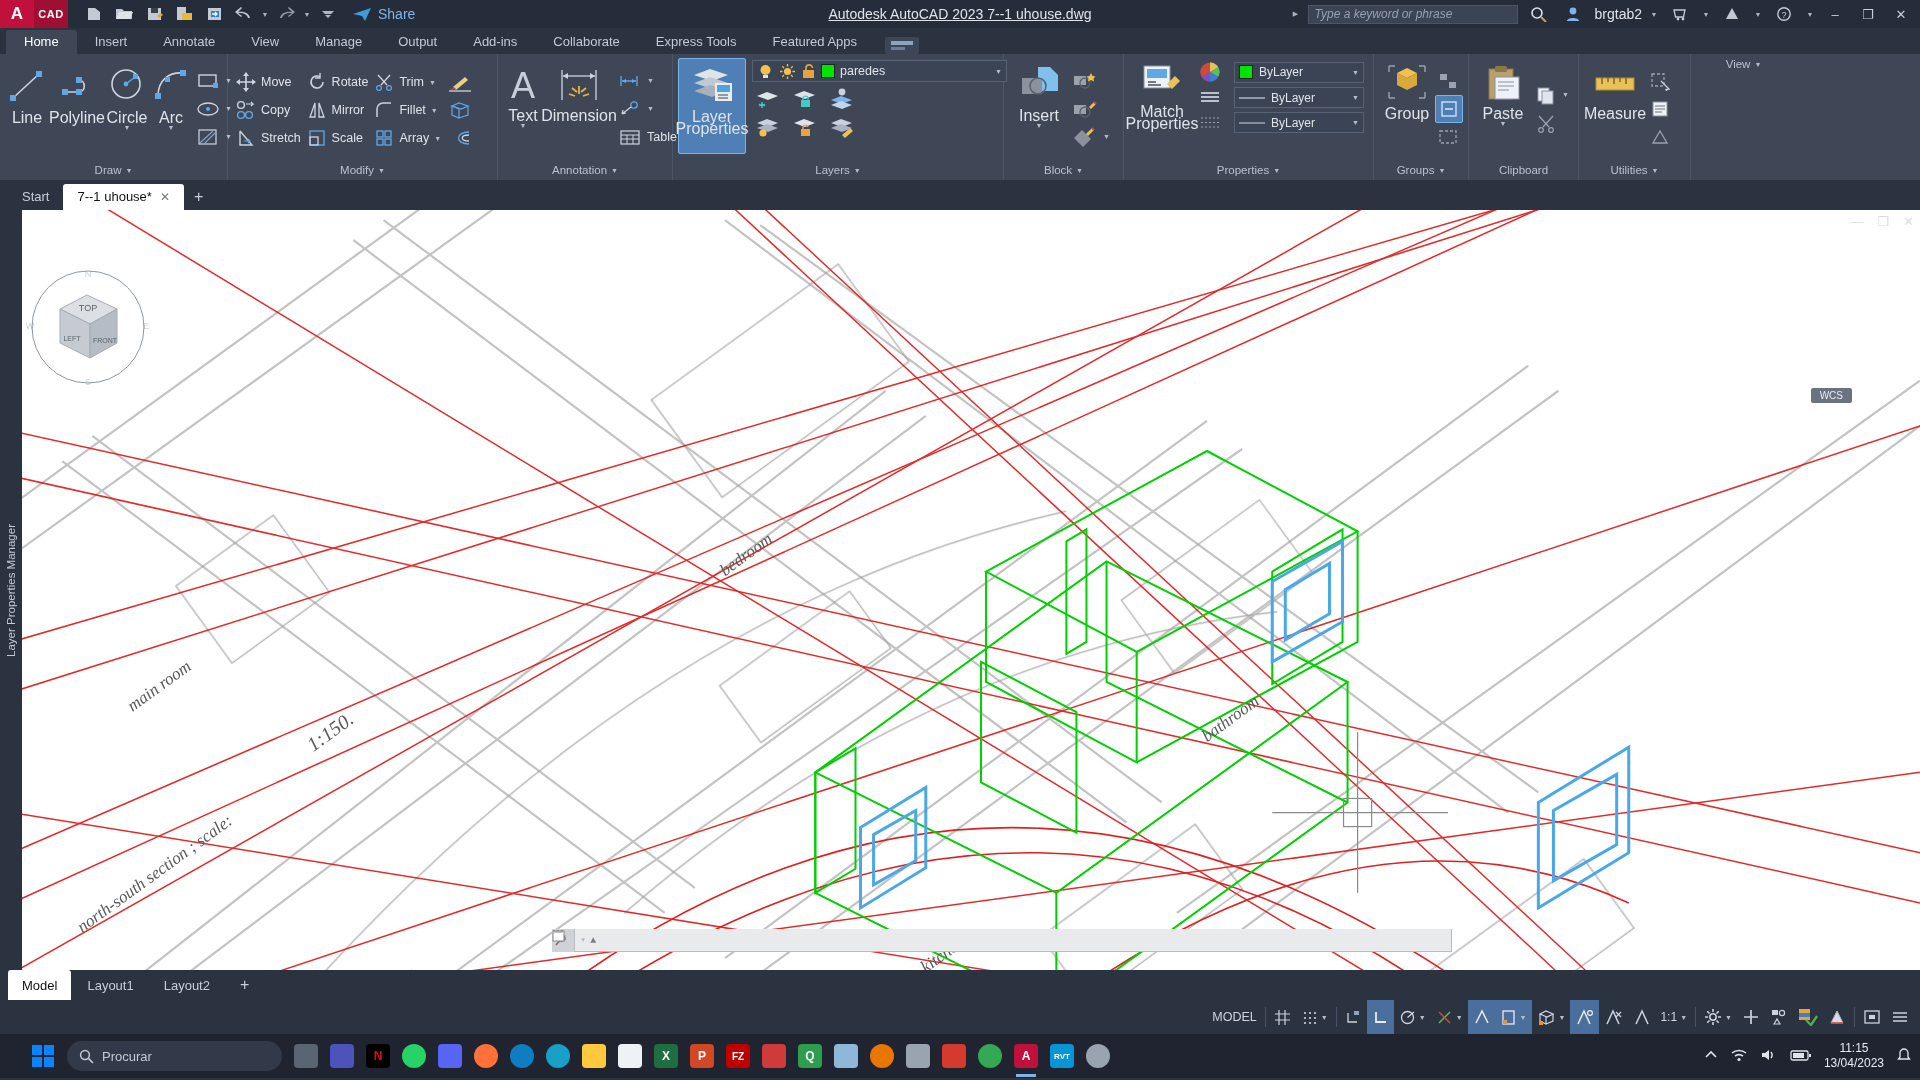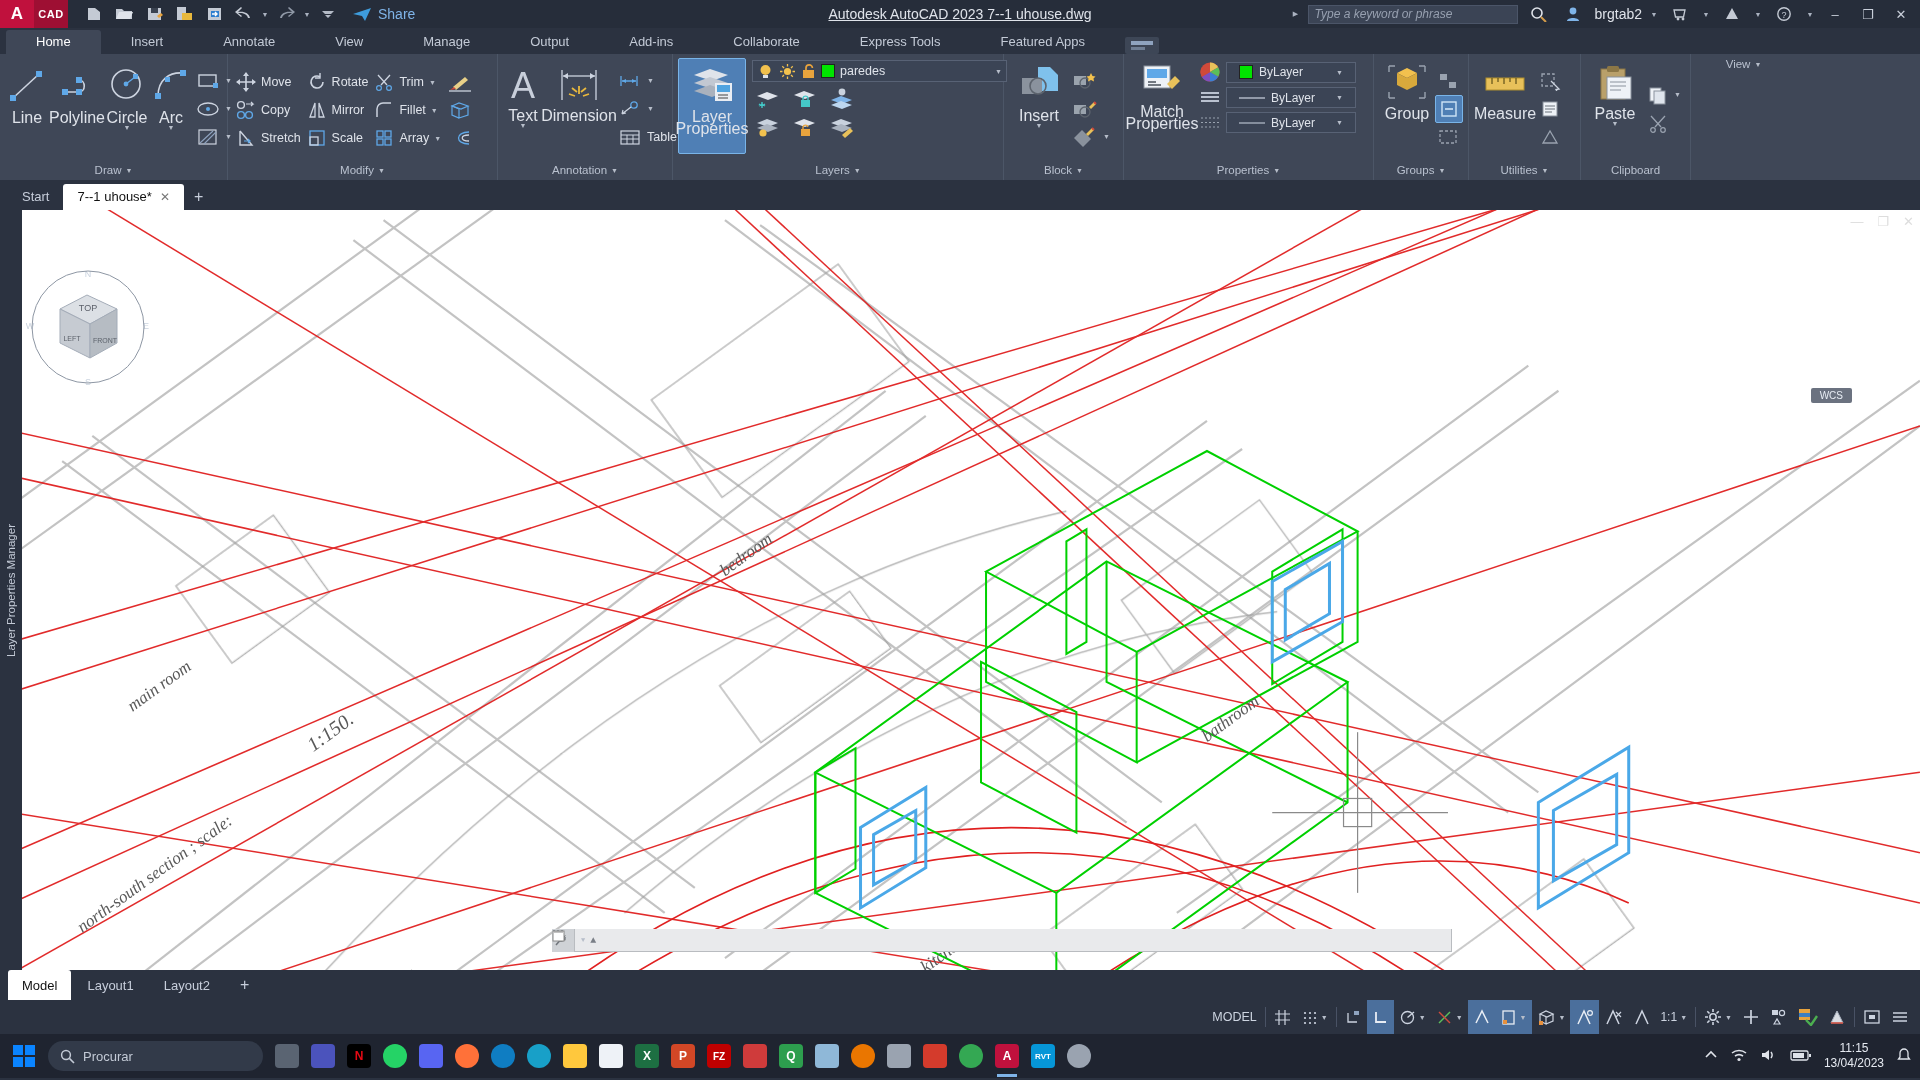--- a/index.html
+++ b/index.html
@@ -26,21 +26,21 @@
   .searchbox { width:210px; height:19px; background:#3b4455; border:1px solid #4b5568;
      color:#97a0b0; font-size:12px; font-style:italic; padding:0 6px; display:flex;
      align-items:center; }
   .user { color:#dfe3ea; font-size:14px; }
   .winbtn { width:26px; height:26px; display:flex; align-items:center; justify-content:center;
      color:#c9cfda; font-size:13px; }
 
   
   .tabs { height:26px; background:#2b3240; display:flex; align-items:flex-end;
     padding-left:6px; font-size:13px; color:#c3cad6; position:relative;}
-  .tab { padding:4px 30px 5px; cursor:default; }
+  .tab { padding:4px 18px 5px; cursor:default; }
   .tab.active { background:#3f4757; color:#ffffff; border-radius:3px 3px 0 0;}
   .tab-extra { margin-left:10px; width:34px; height:17px; background:#3d4656;
       border-radius:2px; display:flex; align-items:center; justify-content:center; }
 
   
   .ribbon { height:126px; background:#3f4757; display:flex; position:relative;
      color:#dfe3ea; font-size:12.5px; }
   .panel { position:relative; display:flex; flex-direction:column; height:126px;
      border-right:1px solid #4c5667; }
   .panel-body { flex:1; display:flex; align-items:center; padding:3px 5px 0; }
@@ -53,21 +53,21 @@
   .sm-lbl { font-size:12.5px; }
   .col { display:flex; flex-direction:column; justify-content:center; }
   .icon { display:flex; align-items:center; justify-content:center; }
   .dd { font-size:7px; color:#b6bdc9; }
   .hl { background:#4f7fb5; border:1px solid #79b4e8; border-radius:2px; }
 
   .layer-combo { height:22px; width:175px; background:#3b4455; border:1px solid #586275;
      display:flex; align-items:center; gap:5px; padding:0 4px; font-size:12.5px;}
   .swatch { width:14px; height:14px; border:1px solid #222; }
   .prop-combo { height:21px; width:130px; background:#3b4455; border:1px solid #586275;
-     display:flex; align-items:center; gap:6px; padding:0 12px; font-size:12px;}
+     display:flex; align-items:center; gap:6px; padding:0 4px; font-size:12px;margin-left:8px;}
   .prop-combo .txt { flex:1; }
 
   
   .filetabs { height:30px; background:#2b3240; display:flex; align-items:flex-end;
      padding-left:8px; font-size:13px; color:#c7cedb; }
   .ftab { padding:5px 14px 6px; display:flex; align-items:center; gap:8px; }
   .ftab.active { background:#ffffff; color:#111; border-radius:3px 3px 0 0;}
   .ftab .x { font-size:12px; color:#777; }
   .plus { padding:4px 10px; font-size:16px; color:#c7cedb;}
 
@@ -103,21 +103,21 @@
   .status { height:34px; background:#2b3240; display:flex; align-items:center;
      color:#cdd4e0; font-size:12px; }
   .st-right { margin-left:auto; display:flex; align-items:center; padding-right:6px;}
   .sb { height:34px; min-width:26px; padding:0 5px; display:flex; align-items:center;
      justify-content:center; gap:3px;}
   .sb.on { background:#4b6f9c; }
   .sep { width:1px; height:20px; background:#495265; margin:0 3px;}
 
   
   .taskbar { height:44px; background:#1f2430; display:flex; align-items:center;
-     color:#e6eaf1; font-size:12.5px; }
+     color:#e6eaf1; font-size:12.5px;padding-left:19px; }
   .winlogo { width:48px; display:flex; align-items:center; justify-content:center;}
   .tsearch { width:215px; height:30px; background:#323a49; border-radius:15px;
      display:flex; align-items:center; gap:8px; padding:0 12px; color:#c3cad6;
      font-size:13px; margin-right:6px;}
   .tapp { width:36px; height:44px; display:flex; align-items:center; justify-content:center;
      position:relative;}
   .tapp .sq { width:24px; height:24px; border-radius:4px; display:flex;
      align-items:center; justify-content:center; font-size:12px; color:#fff; font-weight:bold;}
   .tray { margin-left:auto; display:flex; align-items:center; gap:12px; padding-right:8px;}
   .clock { text-align:center; font-size:12px; line-height:15px; }
@@ -771,63 +771,20 @@
             </span>
         </div>
       </div>
     </div>
     <div class="panel-title">
       <span>Groups</span>
         <span class="dd">▼</span>
     </div>
   </div>
 
-  <div class="panel" style="width:112px">
-    <div class="panel-body">
-      <div class="big-btn" style="width:62px">
-        <span class="icon">
-          <svg width="46" height="40">
-              <rect x="4" y="14" width="38" height="12" fill="#e8c15a" stroke="#b08f2e"></rect>
-              <path d="M10 14v6M16 14v4M22 14v6M28 14v4M34 14v6" stroke="#6b5a1e" stroke-width="1.3"></path>
-            </svg>
-          </span>
-        <span class="lbl">Measure</span>
-      </div>
-      <div class="col">
-        <div class="sm-row">
-          <span class="icon">
-            <svg width="22" height="20">
-                <rect x="3" y="3" width="12" height="12" stroke="#9aa3b0" fill="none" stroke-width="1.3" stroke-dasharray="3 2"></rect>
-                <path d="M12 10l8 8-3 .5 1.5 3" stroke="#cdd4e0" fill="none" stroke-width="1.3"></path>
-              </svg>
-            </span>
-        </div>
-        <div class="sm-row">
-          <span class="icon">
-            <svg width="22" height="20">
-                <rect x="4" y="3" width="14" height="14" fill="#eef2f7" stroke="#8a929d"></rect>
-                <path d="M6 7h10M6 10h10M6 13h7" stroke="#6a727d" stroke-width="1.2"></path>
-              </svg>
-            </span>
-        </div>
-        <div class="sm-row">
-          <span class="icon">
-            <svg width="22" height="20">
-                <path d="M4 16L11 4l7 12z" stroke="#9aa3b0" fill="none" stroke-width="1.3"></path>
-              </svg>
-            </span>
-        </div>
-      </div>
-    </div>
-    <div class="panel-title">
-      <span>Utilities</span>
-        <span class="dd">▼</span>
-    </div>
-  </div>
-
   <div class="panel" style="width:110px">
     <div class="panel-body">
       <div class="big-btn" style="width:58px">
         <span class="icon">
           <svg width="44" height="40">
               <rect x="8" y="5" width="24" height="30" fill="#b9a06a" stroke="#8c7746"></rect>
               <rect x="14" y="2" width="12" height="6" rx="1.5" fill="#8c7746"></rect>
               <rect x="14" y="13" width="24" height="22" fill="#eef2f7" stroke="#8a929d"></rect>
               <path d="M17 18h16M17 22h16M17 26h11" stroke="#8a929d" stroke-width="1.2"></path>
             </svg>
@@ -851,20 +808,63 @@
                 <path d="M4 3l10 11M18 3L8 14" stroke="#9aa3b0" fill="none" stroke-width="1.3"></path>
                 <circle cx="6" cy="17" r="2.3" stroke="#9aa3b0" fill="none" stroke-width="1.2"></circle>
                 <circle cx="16" cy="17" r="2.3" stroke="#9aa3b0" fill="none" stroke-width="1.2"></circle>
               </svg>
             </span>
         </div>
       </div>
     </div>
     <div class="panel-title">
       <span>Clipboard</span>
+    </div>
+  </div>
+
+  <div class="panel" style="width:112px">
+    <div class="panel-body">
+      <div class="big-btn" style="width:62px">
+        <span class="icon">
+          <svg width="46" height="40">
+              <rect x="4" y="14" width="38" height="12" fill="#e8c15a" stroke="#b08f2e"></rect>
+              <path d="M10 14v6M16 14v4M22 14v6M28 14v4M34 14v6" stroke="#6b5a1e" stroke-width="1.3"></path>
+            </svg>
+          </span>
+        <span class="lbl">Measure</span>
+      </div>
+      <div class="col">
+        <div class="sm-row">
+          <span class="icon">
+            <svg width="22" height="20">
+                <rect x="3" y="3" width="12" height="12" stroke="#9aa3b0" fill="none" stroke-width="1.3" stroke-dasharray="3 2"></rect>
+                <path d="M12 10l8 8-3 .5 1.5 3" stroke="#cdd4e0" fill="none" stroke-width="1.3"></path>
+              </svg>
+            </span>
+        </div>
+        <div class="sm-row">
+          <span class="icon">
+            <svg width="22" height="20">
+                <rect x="4" y="3" width="14" height="14" fill="#eef2f7" stroke="#8a929d"></rect>
+                <path d="M6 7h10M6 10h10M6 13h7" stroke="#6a727d" stroke-width="1.2"></path>
+              </svg>
+            </span>
+        </div>
+        <div class="sm-row">
+          <span class="icon">
+            <svg width="22" height="20">
+                <path d="M4 16L11 4l7 12z" stroke="#9aa3b0" fill="none" stroke-width="1.3"></path>
+              </svg>
+            </span>
+        </div>
+      </div>
+    </div>
+    <div class="panel-title">
+      <span>Utilities</span>
+        <span class="dd">▼</span>
     </div>
   </div>
 
   <div class="panel" style="width:105px;border-right:none">
     <div class="panel-title">
       <span>View</span>
         <span class="dd">▼</span>
     </div>
   </div>
 </div>

